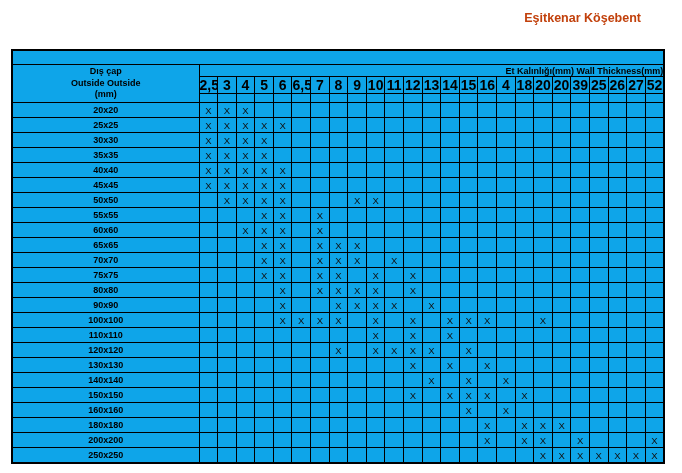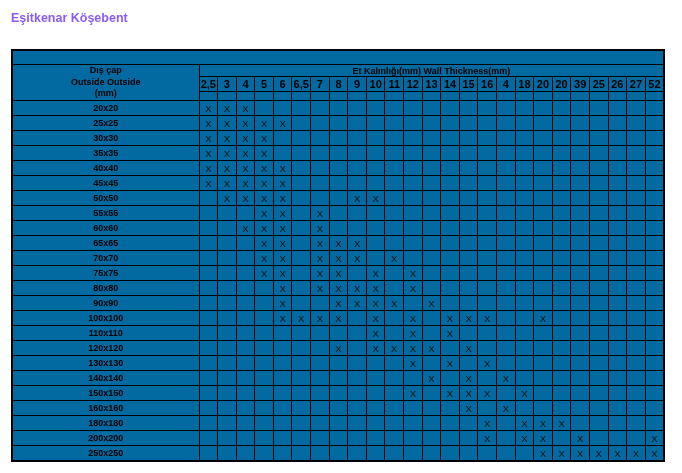--- a/index.html
+++ b/index.html
@@ -7,33 +7,33 @@
     width:682px;height:473px;
     background:#ffffff;
     font-family:"Liberation Sans", sans-serif;
     position:relative;
     overflow:hidden;
     color:#000;
   }
   .title{
     position:absolute;
     left:11px;top:11px;width:630px;
-    text-align:left;
+    text-align:right;
     font-weight:bold;
     font-size:12.5px;
-    color:#8b5cf6;
+    color:#c2410c;
   }
   table.grid{
     position:absolute;
     left:11px;top:49px;
     width:652px;
     border-collapse:collapse;
     table-layout:fixed;
     border:2px solid #000;
-    background:#0369a1;
+    background:#0ea5e9;
   }
   col.label-col{width:187px;}
   col.t-col{width:18.6px;}
   td{
     border:1px solid #000;
     padding:0;
     margin:0;
     text-align:center;
     vertical-align:middle;
     overflow:hidden;
@@ -42,25 +42,26 @@
   td.blank-cell{height:13px;}
   td.label-head{
     font-weight:bold;
     font-size:9px;
     line-height:1.3;
   }
   td.group-head{
     height:11px;
     font-weight:bold;
     font-size:9px;
+    text-align:right;
   }
   td.num{
     height:13px;
     font-weight:bold;
-    font-size:11px;
+    font-size:14px;
   }
   td.spacer{height:8px;}
   td.row-label{
     font-weight:bold;
     font-size:9px;
     height:14px;
     margin-left:12px;
   }
   td.cell{
     height:14px;

